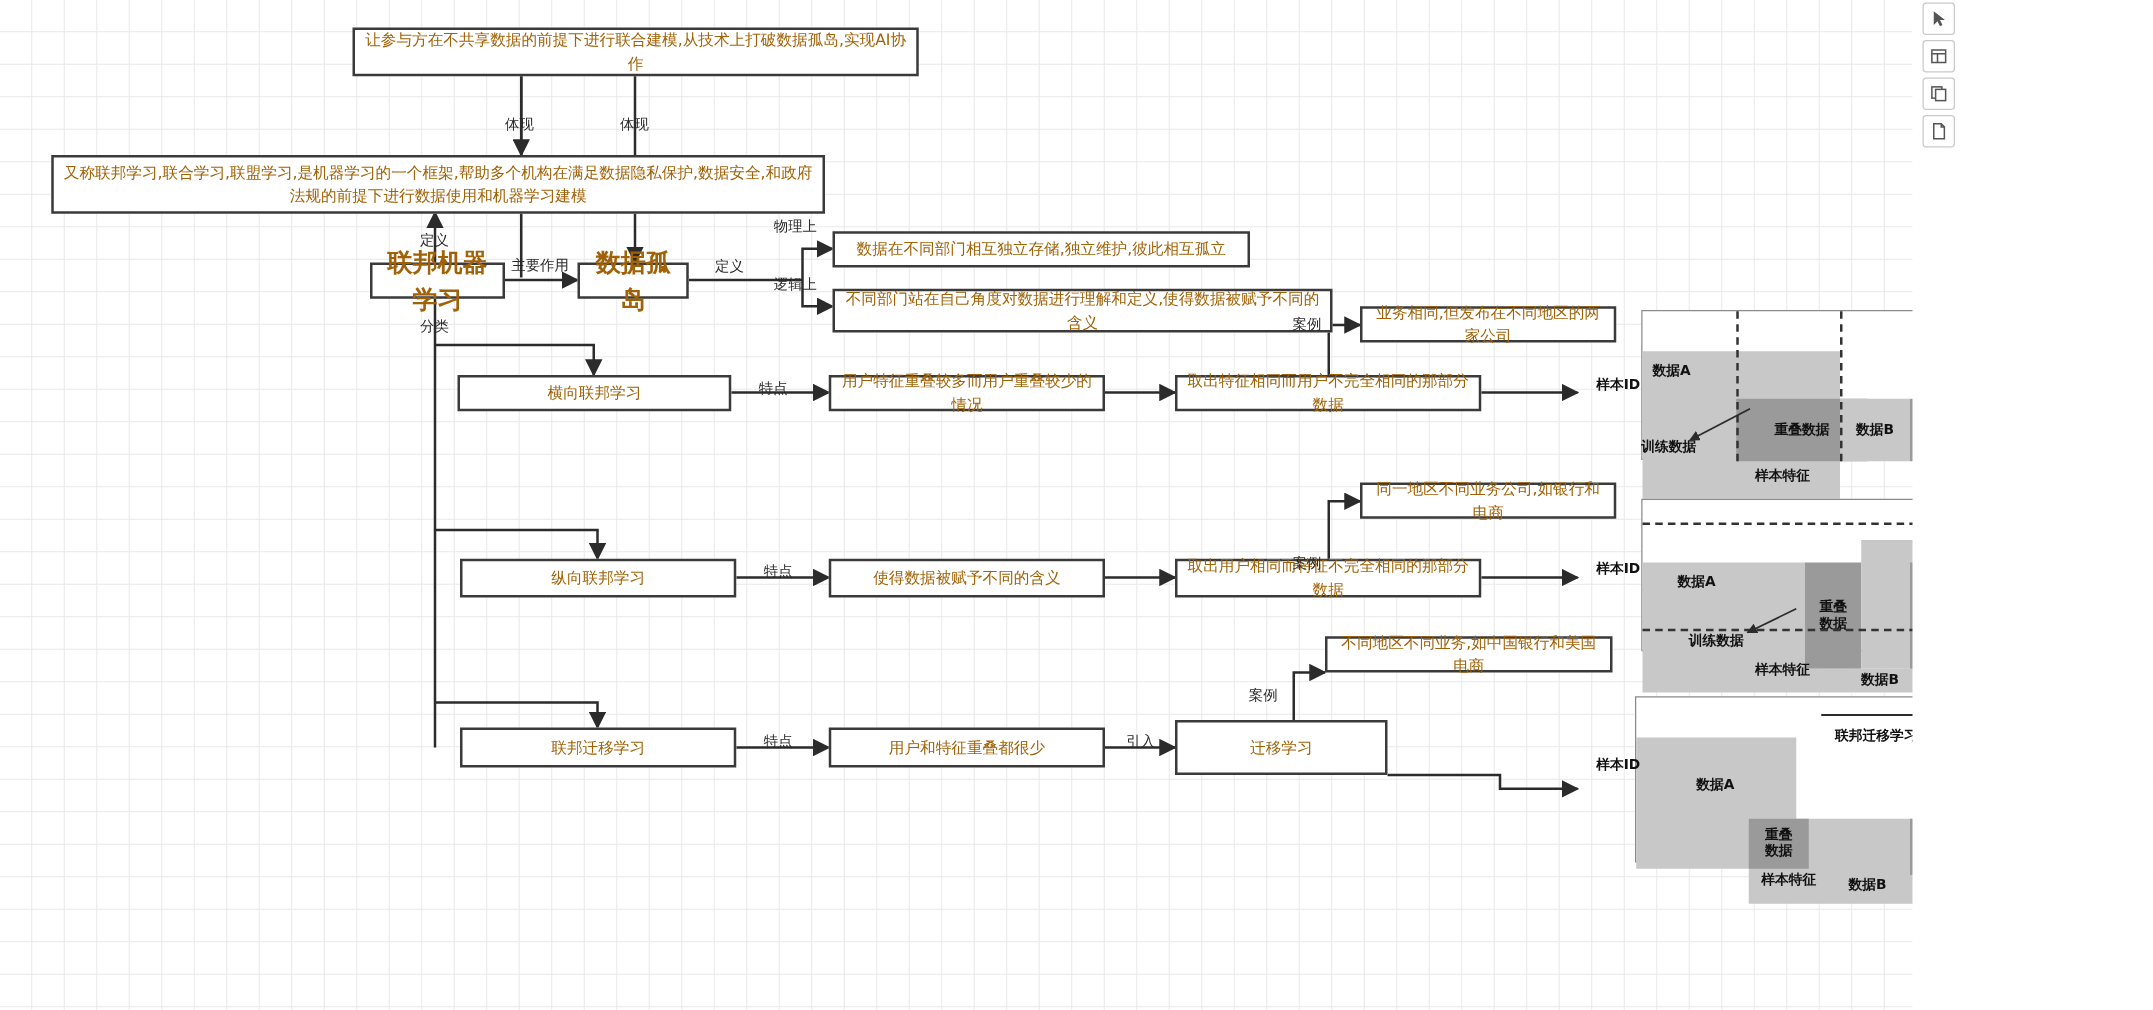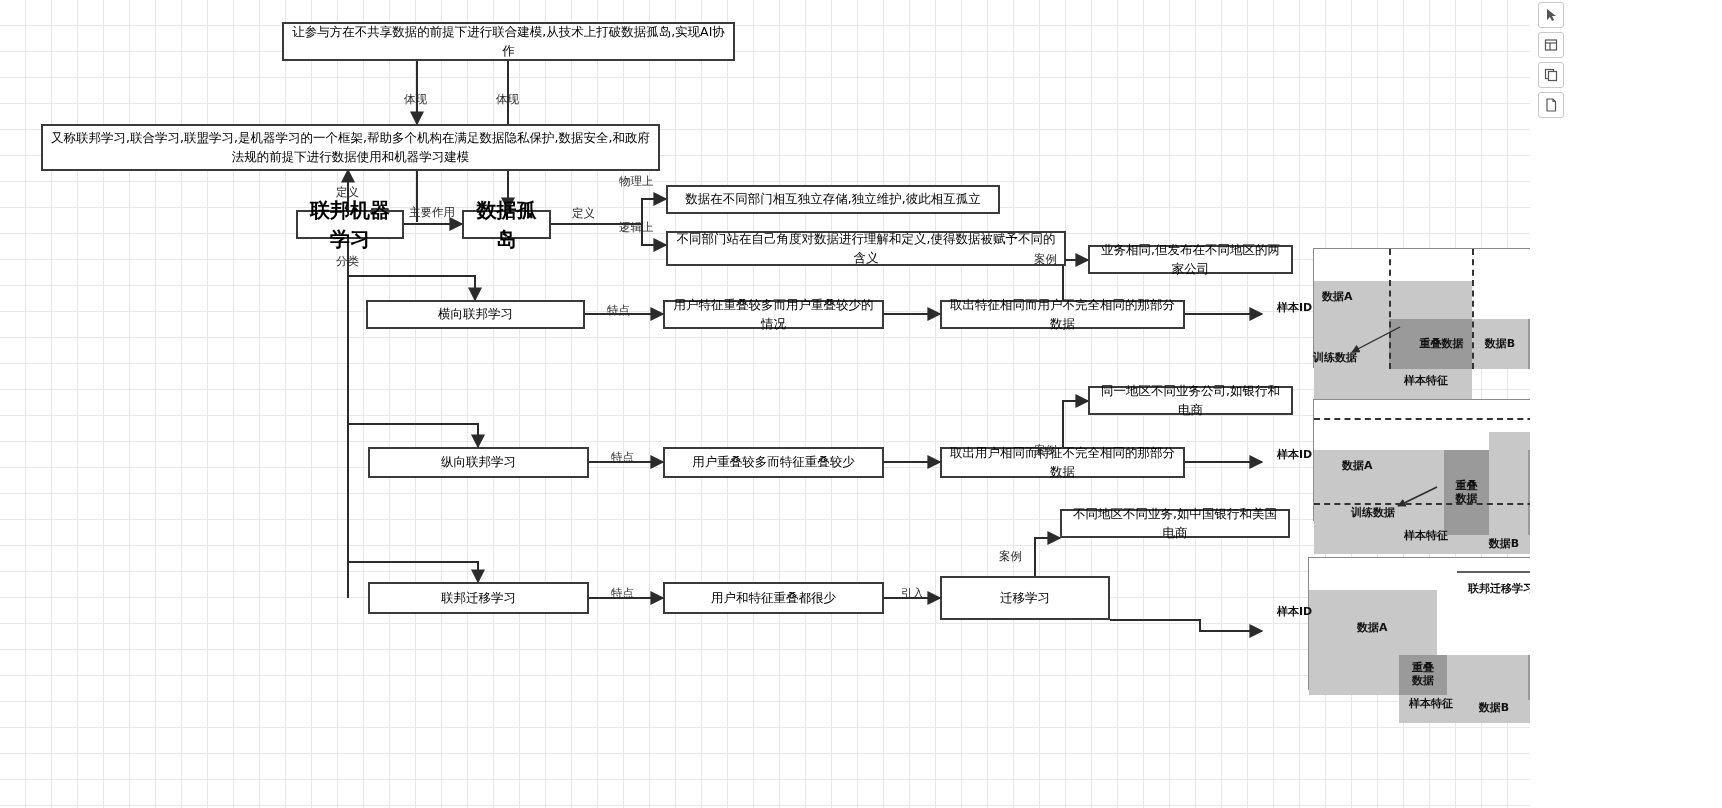--- a/index.html
+++ b/index.html
@@ -39,21 +39,21 @@
   .tool-btn svg { display:block; }
   .node {
     position: absolute;
     border: 2px solid #3a3a3a;
     background: #ffffff;
     display: flex;
     align-items: center;
     justify-content: center;
     text-align: center;
     font-size: 12.5px;
-    color: #000000;
+    color: #a16207;
     line-height: 1.45;
     padding: 3px 8px;
     z-index: 10;
     font-family: "DejaVu Sans", "Liberation Sans", sans-serif;
   }
   .node.big { font-size: 20px; font-weight: 600; }
   .edge-label {
     position: absolute;
     font-size: 11.5px;
     color: #2a2a2a;
@@ -181,21 +181,21 @@
     <span>取出特征相同而用户不完全相同的那部分数据</span>
   </div>
   <div class="node" style="left:1088px; top:245px; width:205px; height:29px;">
     <span>业务相同,但发布在不同地区的两家公司</span>
   </div>
 
   <div class="node" style="left:368px; top:447px; width:221px; height:31px;">
     <span>纵向联邦学习</span>
   </div>
   <div class="node" style="left:663px; top:447px; width:221px; height:31px;">
-    <span>用户重叠较多而特征重叠较少</span>
+    <span>使得数据被赋予不同的含义</span>
   </div>
   <div class="node" style="left:940px; top:447px; width:245px; height:31px;">
     <span>取出用户相同而特征不完全相同的那部分数据</span>
   </div>
   <div class="node" style="left:1088px; top:386px; width:205px; height:29px;">
     <span>同一地区不同业务公司,如银行和电商</span>
   </div>
 
   <div class="node" style="left:368px; top:582px; width:221px; height:32px;">
     <span>联邦迁移学习</span>

